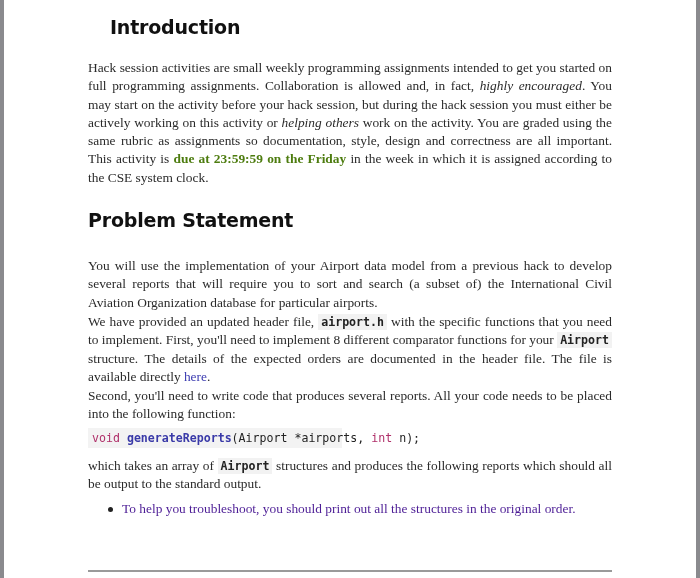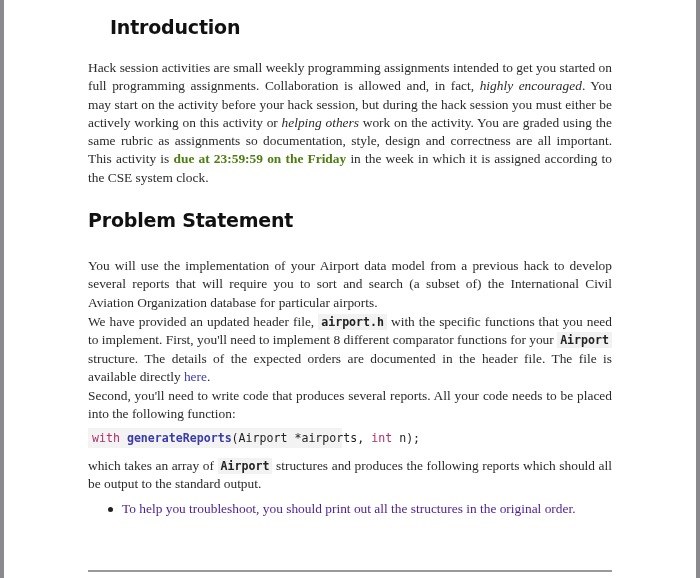--- a/index.html
+++ b/index.html
@@ -75,21 +75,21 @@
   <p class="p-intro"><span>Hack session activities are small weekly programming assignments intended to get you started on full programming assignments. Collaboration is allowed and, in fact, </span><em>highly encouraged</em><span>. You may start on the activity before your hack session, but during the hack session you must either be actively working on this activity or </span><em>helping others</em><span> work on the activity. You are graded using the same rubric as assignments so documentation, style, design and correctness are all important. This activity is </span><strong>due at 23:59:59 on the Friday</strong><span> in the week in which it is assigned according to the CSE system clock.</span></p>
 
   <h2 class="h-problem">Problem Statement</h2>
 
   <p class="p1">You will use the implementation of your Airport data model from a previous hack to develop several reports that will require you to sort and search (a subset of) the International Civil Aviation Organization database for particular airports.</p>
 
   <p class="p2"><span>We have provided an updated header file, </span><code class="inline">airport.h</code><span> with the specific functions that you need to implement. First, you'll need to implement 8 different comparator functions for your </span><code class="inline">Airport</code><span> structure. The details of the expected orders are documented in the header file. The file is available directly </span><a class="link" href="#">here</a><span>.</span></p>
 
   <p class="p3">Second, you'll need to write code that produces several reports. All your code needs to be placed into the following function:</p>
 
-  <div class="codeblock"><span class="kw">with</span> <span class="fn">generateReports</span><span>(Airport *airports, </span><span class="kw">int</span><span> n);</span></div>
+  <div class="codeblock"><span class="kw">void</span> <span class="fn">generateReports</span><span>(Airport *airports, </span><span class="kw">int</span><span> n);</span></div>
 
   <p class="p4"><span>which takes an array of </span><code class="inline">Airport</code><span> structures and produces the following reports which should all be output to the standard output.</span></p>
 
   <ul class="bullet-list">
     <li><span class="dot"></span><span>To help you troubleshoot, you should print out all the structures in the original order.</span></li>
   </ul>
 
   <div class="hr"></div>
 </div>
 

